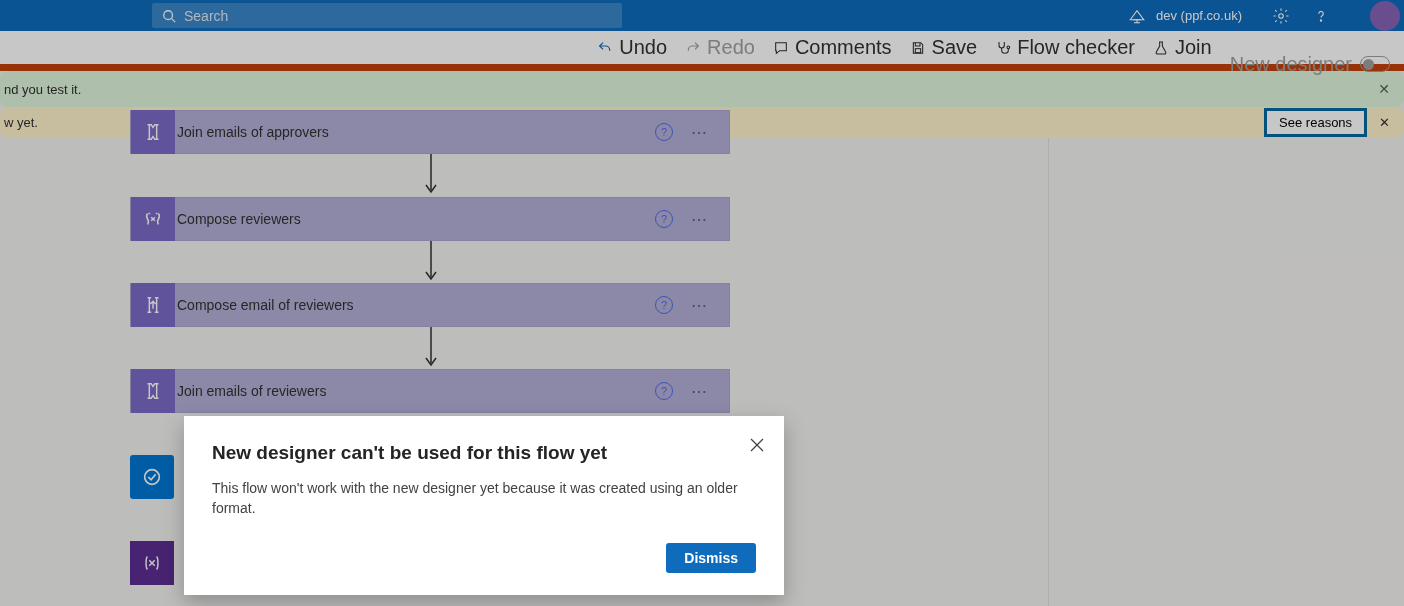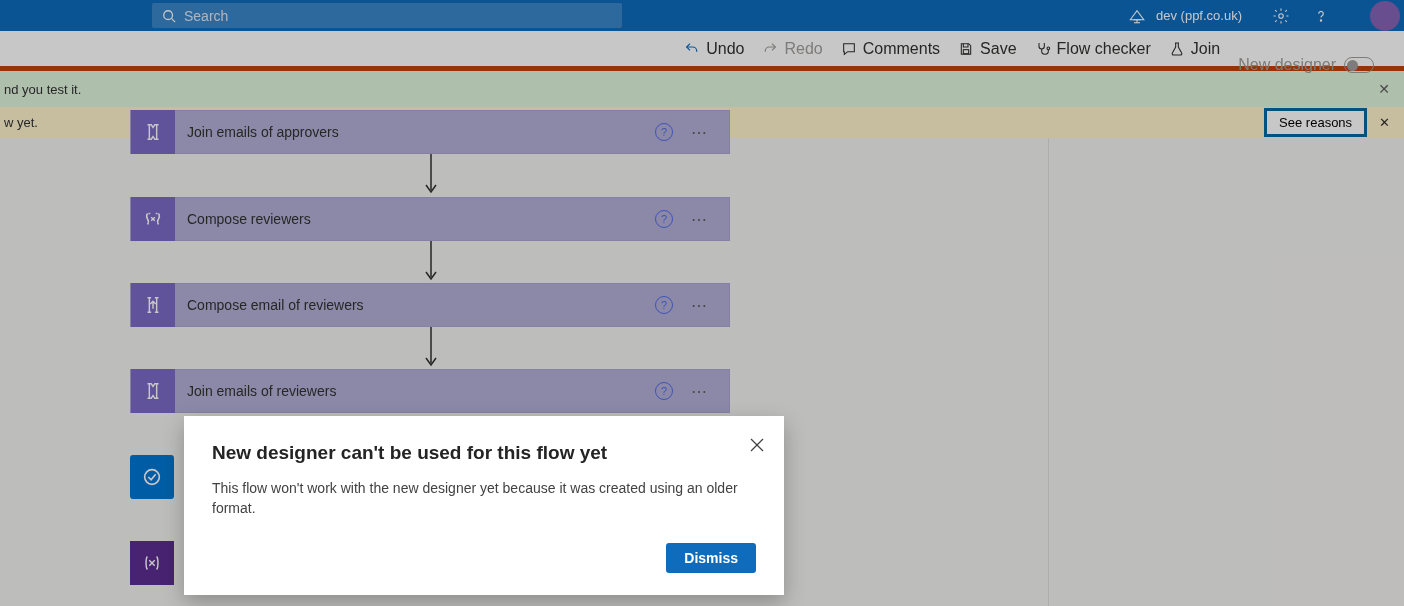--- a/index.html
+++ b/index.html
@@ -10,44 +10,44 @@
   .search-wrap { margin-left: 140px; width: 470px; height: 25px; background: #3B87CA; border-radius: 2px; display: flex; align-items: center; padding: 0 10px; }
   .search-wrap .mag { width: 14px; height: 14px; margin-right: 8px; }
   .search-wrap input { flex: 1; background: transparent; border: none; outline: none; color: #fff; font-size: 14px; }
   .search-wrap input::placeholder { color: #e0e8f5; }
   .topbar .spacer { flex: 1; }
   .topbar .env { display: flex; align-items: center; font-size: 13px; margin-right: 30px; gap: 10px; }
   .topbar .icons { display: flex; align-items: center; gap: 22px; }
   .avatar { width: 30px; height: 30px; border-radius: 50%; background: #8764b8; margin-left: 10px; position: relative; right: -8px; }
 
   
-  .toolbar { height: 40px; background: #fff; border-bottom: 5px solid #c2410c; display: flex; align-items: center; justify-content: flex-end; padding-right: 30px; gap: 18px; font-size: 16px; color: #323130; }
+  .toolbar { height: 40px; background: #fff; border-bottom: 7px solid #c2410c; display: flex; align-items: center; justify-content: flex-end; padding-right: 14px; gap: 18px; font-size: 20px; color: #323130; }
   .toolbar .btn { display: flex; align-items: center; gap: 6px; cursor: pointer; }
   .toolbar .btn.redo { color: #a19f9d; }
   .toolbar .newdes { color: #a19f9d; display: flex; align-items: center; gap: 8px; margin-top: 33px; }
   .toggle { width: 30px; height: 16px; border: 1px solid #a19f9d; border-radius: 8px; position: relative; }
   .toggle::after { content:''; position:absolute; left:2px; top:1.5px; width:11px; height:11px; background:#a19f9d; border-radius:50%; }
 
   
-  .banner { display: flex; align-items: center; justify-content: space-between; padding: 6px 14px 6px 4px; font-size: 13px; color: #323130; }
+  .banner { display: flex; align-items: center; justify-content: space-between; padding: 6px 14px 6px 4px; font-size: 13px; color: #323130; border-radius: 8px; }
   .banner.green { background: #dff6dd; height: 36px; }
   .banner.green .close { color: #605e5c; font-size: 14px; }
   .banner.yellow { background: #fff4ce; height: 31px; }
   .banner.yellow .right { display: flex; align-items: center; gap: 12px; }
   .see-reasons { background: #fff; border: 3px solid #0369a1; padding: 4px 12px; font-size: 13px; cursor: pointer; }
 
   
   .canvas { position: absolute; left: 0; right: 0; top: 138px; bottom: 0; background: #f3f2f1; display: flex; }
   .canvas-main { width: 1048px; position: relative; }
   .canvas-side { flex: 1; border-left: 1px solid #e1dfdd; }
 
   .step { position: absolute; left: 130px; width: 600px; height: 44px; background: #b3b0d6; border: 1px solid #a9a6d2; display: flex; align-items: center; }
   .step .iconbox { width: 44px; height: 44px; background: #7b69c7; display: flex; align-items: center; justify-content: center; flex-shrink: 0; }
   .step .iconbox svg { width: 22px; height: 22px; }
-  .step .label { flex: 1; padding-left: 12px; font-size: 14px; color: #323130; }
+  .step .label { flex: 1; padding-left: 2px; font-size: 14px; color: #323130; }
   .step .help { width: 18px; height: 18px; border: 1.2px solid #4f6bed; border-radius: 50%; color: #4f6bed; font-size: 11px; display: flex; align-items: center; justify-content: center; margin-right: 18px; }
   .step .more { width: 28px; color: #605e5c; font-size: 16px; letter-spacing: 2px; margin-right: 10px; cursor:pointer; }
 
   .arrow { position: absolute; left: 425px; width: 12px; height: 42px; }
   .arrow svg { width: 12px; height: 42px; }
   .step.var .iconbox { background: #5c2d91; }
   .step.blue .iconbox { background: #0078d4; border-radius: 4px; }
   .step.hidden { background: transparent; border: none; }
 
   

